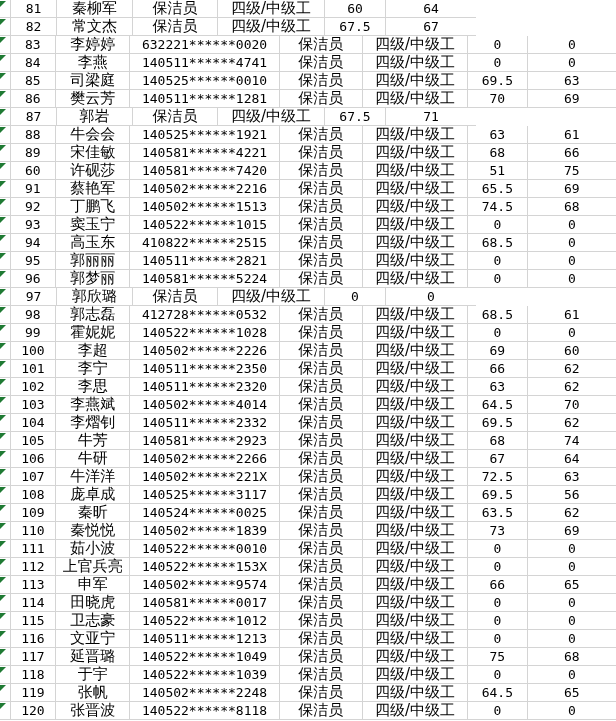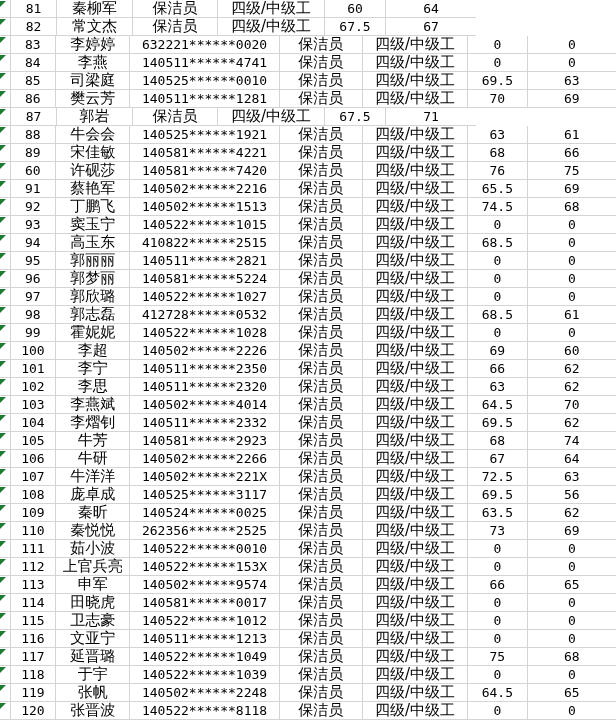--- a/index.html
+++ b/index.html
@@ -167,21 +167,21 @@
     </div>
     <div class="row">
       <div class="cell col-a">
         <span class="triangle" style="border-top-color: rgb(31, 122, 51);"></span>
       </div>
       <div class="cell col-b num">60</div>
       <div class="cell col-c cjk">许砚莎</div>
       <div class="cell col-d idnum">140581******7420</div>
       <div class="cell col-e cjk">保洁员</div>
       <div class="cell col-f cjk">四级/中级工</div>
-      <div class="cell col-g num">76</div>
+      <div class="cell col-g num">51</div>
       <div class="cell col-h num">75</div>
     </div>
     <div class="row">
       <div class="cell col-a">
         <span class="triangle" style="border-top-color: rgb(31, 122, 51);"></span>
       </div>
       <div class="cell col-b num">91</div>
       <div class="cell col-c cjk">蔡艳军</div>
       <div class="cell col-d idnum">140502******2216</div>
       <div class="cell col-e cjk">保洁员</div>
@@ -248,21 +248,20 @@
       <div class="cell col-f cjk">四级/中级工</div>
       <div class="cell col-g num">0</div>
       <div class="cell col-h num">0</div>
     </div>
     <div class="row">
       <div class="cell col-a">
         <span class="triangle" style="border-top-color: rgb(31, 122, 51);"></span>
       </div>
       <div class="cell col-b num">97</div>
       <div class="cell col-c cjk">郭欣璐</div>
-      <div class="cell col-d idnum">140522******1027</div>
       <div class="cell col-e cjk">保洁员</div>
       <div class="cell col-f cjk">四级/中级工</div>
       <div class="cell col-g num">0</div>
       <div class="cell col-h num">0</div>
     </div>
     <div class="row">
       <div class="cell col-a">
         <span class="triangle" style="border-top-color: rgb(31, 122, 51);"></span>
       </div>
       <div class="cell col-b num">98</div>
@@ -404,21 +403,21 @@
       <div class="cell col-f cjk">四级/中级工</div>
       <div class="cell col-g num">63.5</div>
       <div class="cell col-h num">62</div>
     </div>
     <div class="row">
       <div class="cell col-a">
         <span class="triangle" style="border-top-color: rgb(31, 122, 51);"></span>
       </div>
       <div class="cell col-b num">110</div>
       <div class="cell col-c cjk">秦悦悦</div>
-      <div class="cell col-d idnum">262356******2525</div>
+      <div class="cell col-d idnum">140502******1839</div>
       <div class="cell col-e cjk">保洁员</div>
       <div class="cell col-f cjk">四级/中级工</div>
       <div class="cell col-g num">73</div>
       <div class="cell col-h num">69</div>
     </div>
     <div class="row">
       <div class="cell col-a">
         <span class="triangle" style="border-top-color: rgb(31, 122, 51);"></span>
       </div>
       <div class="cell col-b num">111</div>

